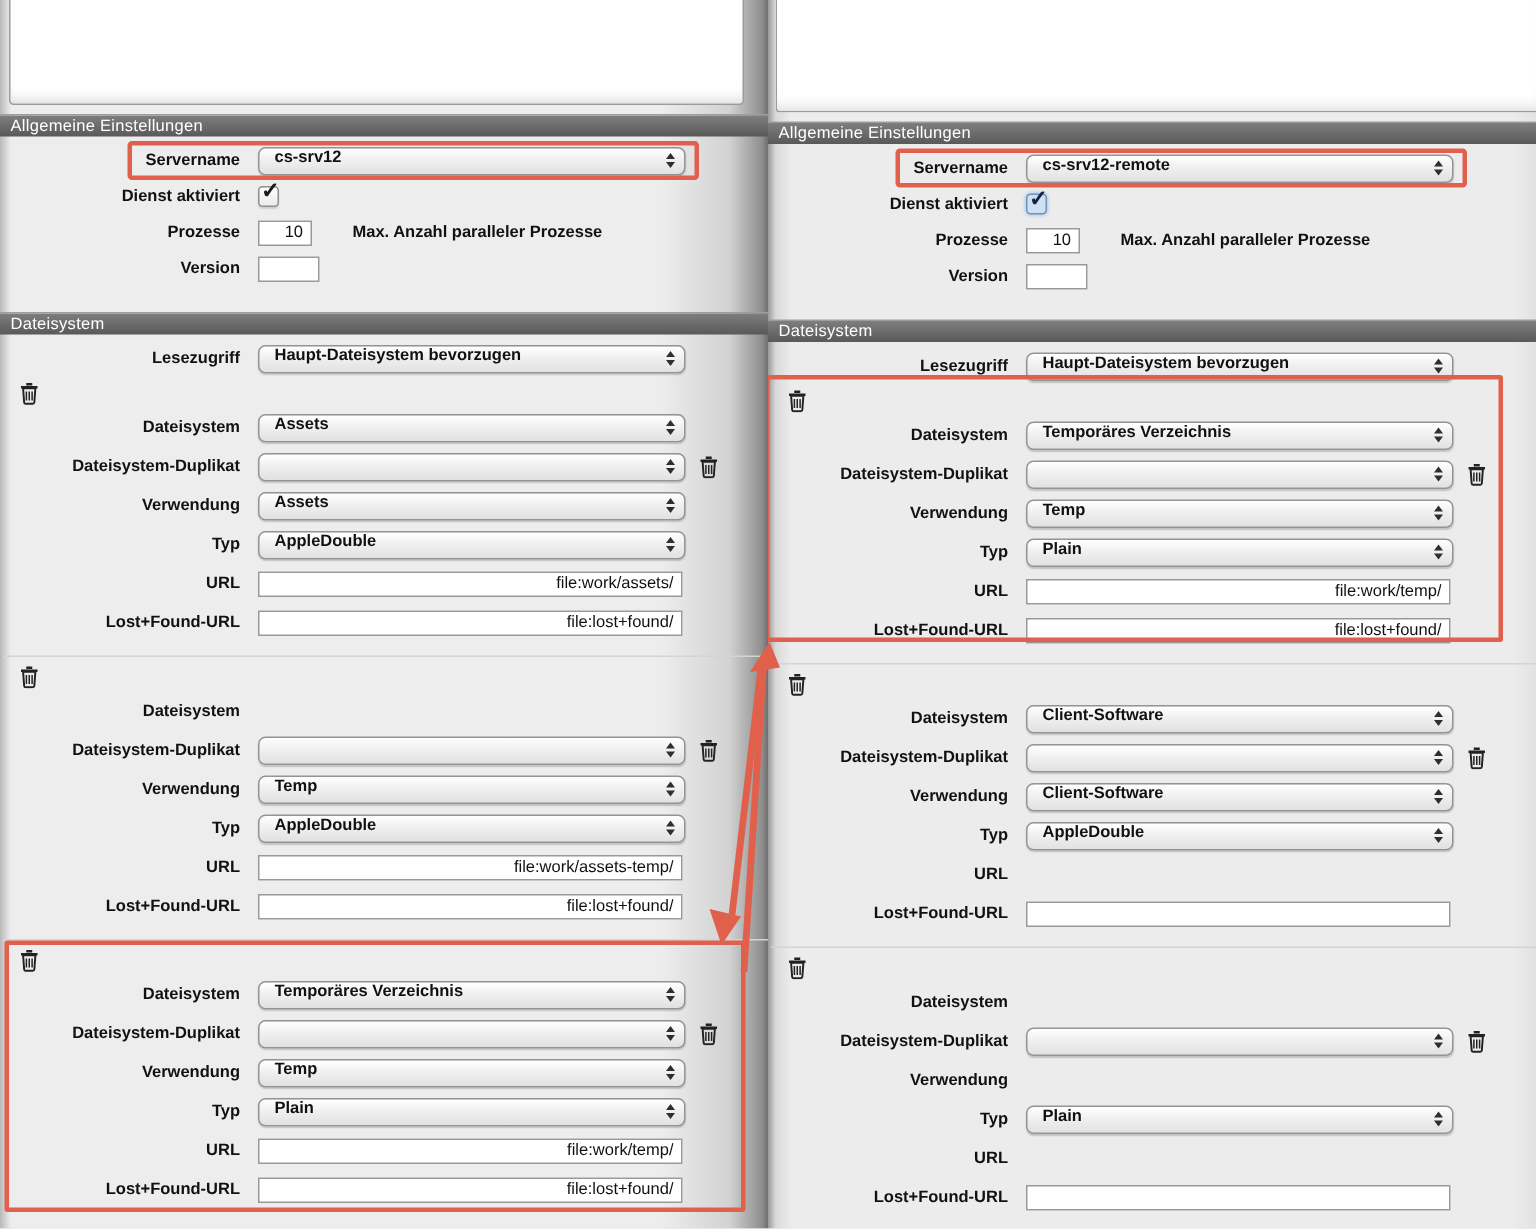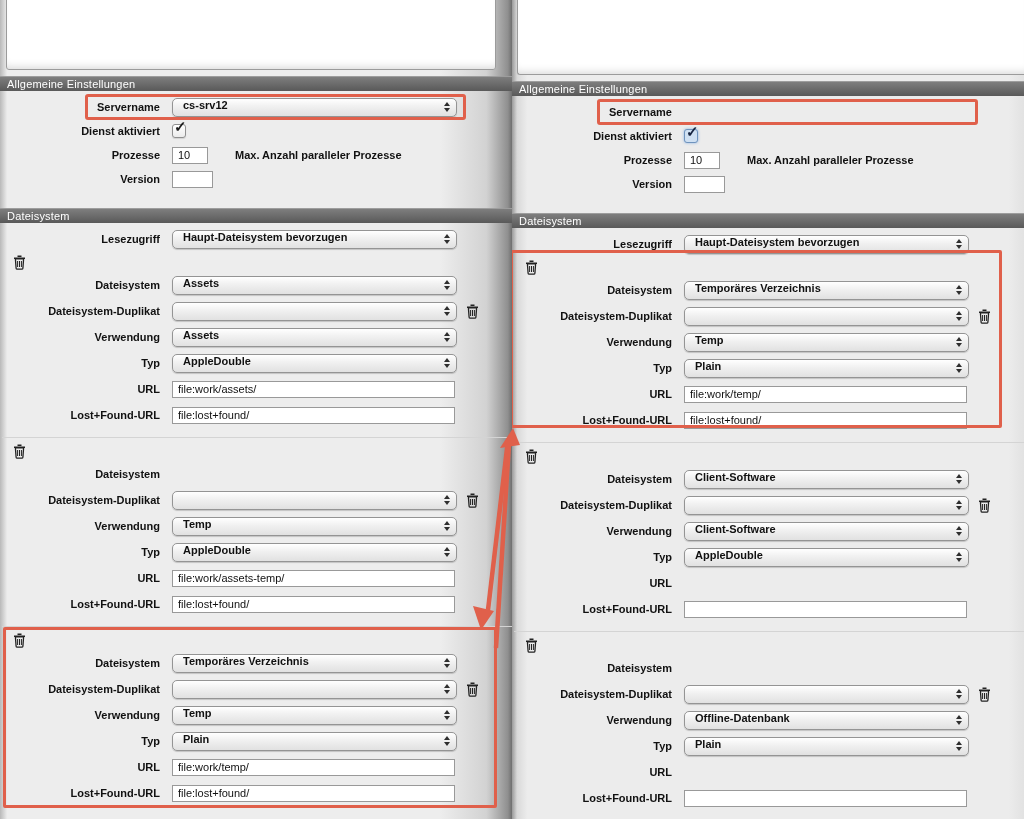--- a/index.html
+++ b/index.html
@@ -33,21 +33,21 @@
   .popup { width:285px; height:19px; border:1px solid #949494; border-radius:5px; position:relative;
     background:linear-gradient(#ffffff,#f0f0f0 45%,#e1e1e1); box-shadow:0 1px 1px rgba(0,0,0,.18);
     display:flex; align-items:flex-start; padding:0 20px 0 10px; }
   .pv { font-size:11px; font-weight:bold; color:#111; white-space:nowrap; overflow:hidden; }
   .arrows { position:absolute; right:6px; top:50%; transform:translateY(-50%); display:flex; flex-direction:column; gap:2px; }
   .arrows i { display:block; width:0; height:0; border-left:3.5px solid transparent; border-right:3.5px solid transparent; }
   .arrows i.u { border-bottom:4px solid #2e2e2e; }
   .arrows i.d { border-top:4px solid #2e2e2e; }
 
   .ti { height:17px; border:1px solid #999; background:#fff; font-family:"Liberation Sans",sans-serif;
-    font-size:11px; color:#111; padding:0 5px; }
+    font-size:11px; color:#111; padding:0 5px;text-align:right; }
   .ti.url { width:283px; }
   .ti.small { width:36px; }
   .ti.small2 { width:41px; }
 
   .hint { margin-left:27px; font-size:11px; font-weight:bold; color:#111; }
 
   .cb { width:14px; height:14px; border:1px solid #8f8f8f; border-radius:3px; position:relative;
     background:linear-gradient(#fff,#ebebeb); box-shadow:0 1px 1px rgba(0,0,0,.12); }
   .cb .tick { position:absolute; left:1px; top:-7px; font-size:15px; font-weight:bold; color:#1a1a1a; }
   .cb.blue { background:#cfe0f2; border-color:#6f93bd; box-shadow:0 0 3px #8cb2e0; }
@@ -307,20 +307,27 @@
   </div>
 </div>
 
 <div class="panel" id="panel-right">
   <div class="listbox"></div>
   <div class="content">
     <div class="bar"><span>Allgemeine Einstellungen</span></div>
 
     <div class="row row-servername">
       <span class="lbl">Servername</span>
+      <div class="ctrl popup">
+        <span class="pv">cs-srv12-remote</span>
+        <span class="arrows">
+            <i class="u"></i>
+            <i class="d"></i>
+          </span>
+      </div>
       <div class="sn-hl"></div>
     </div>
 
     <div class="row">
       <span class="lbl">Dienst aktiviert</span>
       <div class="ctrl cb blue">
           <span class="tick">✓</span>
         </div>
     </div>
 
@@ -497,27 +504,20 @@
             </span>
           </div>
         <button class="trash-btn trash-side"><svg width="13" height="15" viewBox="0 0 13 15">
               <path d="M4.5 1.2 h4 M1 3.2 h11" stroke="#222" stroke-width="1.6" fill="none"></path>
               <path d="M2.4 3.8 h8.2 l-0.7 9.4 a1.1 1.1 0 0 1 -1.1 1 h-4.6 a1.1 1.1 0 0 1 -1.1 -1 z" fill="none" stroke="#222" stroke-width="1.3"></path>
               <path d="M4.6 6 v6 M6.5 6 v6 M8.4 6 v6" stroke="#222" stroke-width="1"></path>
             </svg></button>
         </div>
       <div class="row">
           <span class="lbl">Verwendung</span>
-        <div class="ctrl popup">
-            <span class="pv">Offline-Datenbank</span>
-            <span class="arrows">
-              <i class="u"></i>
-              <i class="d"></i>
-            </span>
-          </div>
         </div>
       <div class="row">
           <span class="lbl">Typ</span>
         <div class="ctrl popup">
             <span class="pv">Plain</span>
             <span class="arrows">
               <i class="u"></i>
               <i class="d"></i>
             </span>
           </div>

